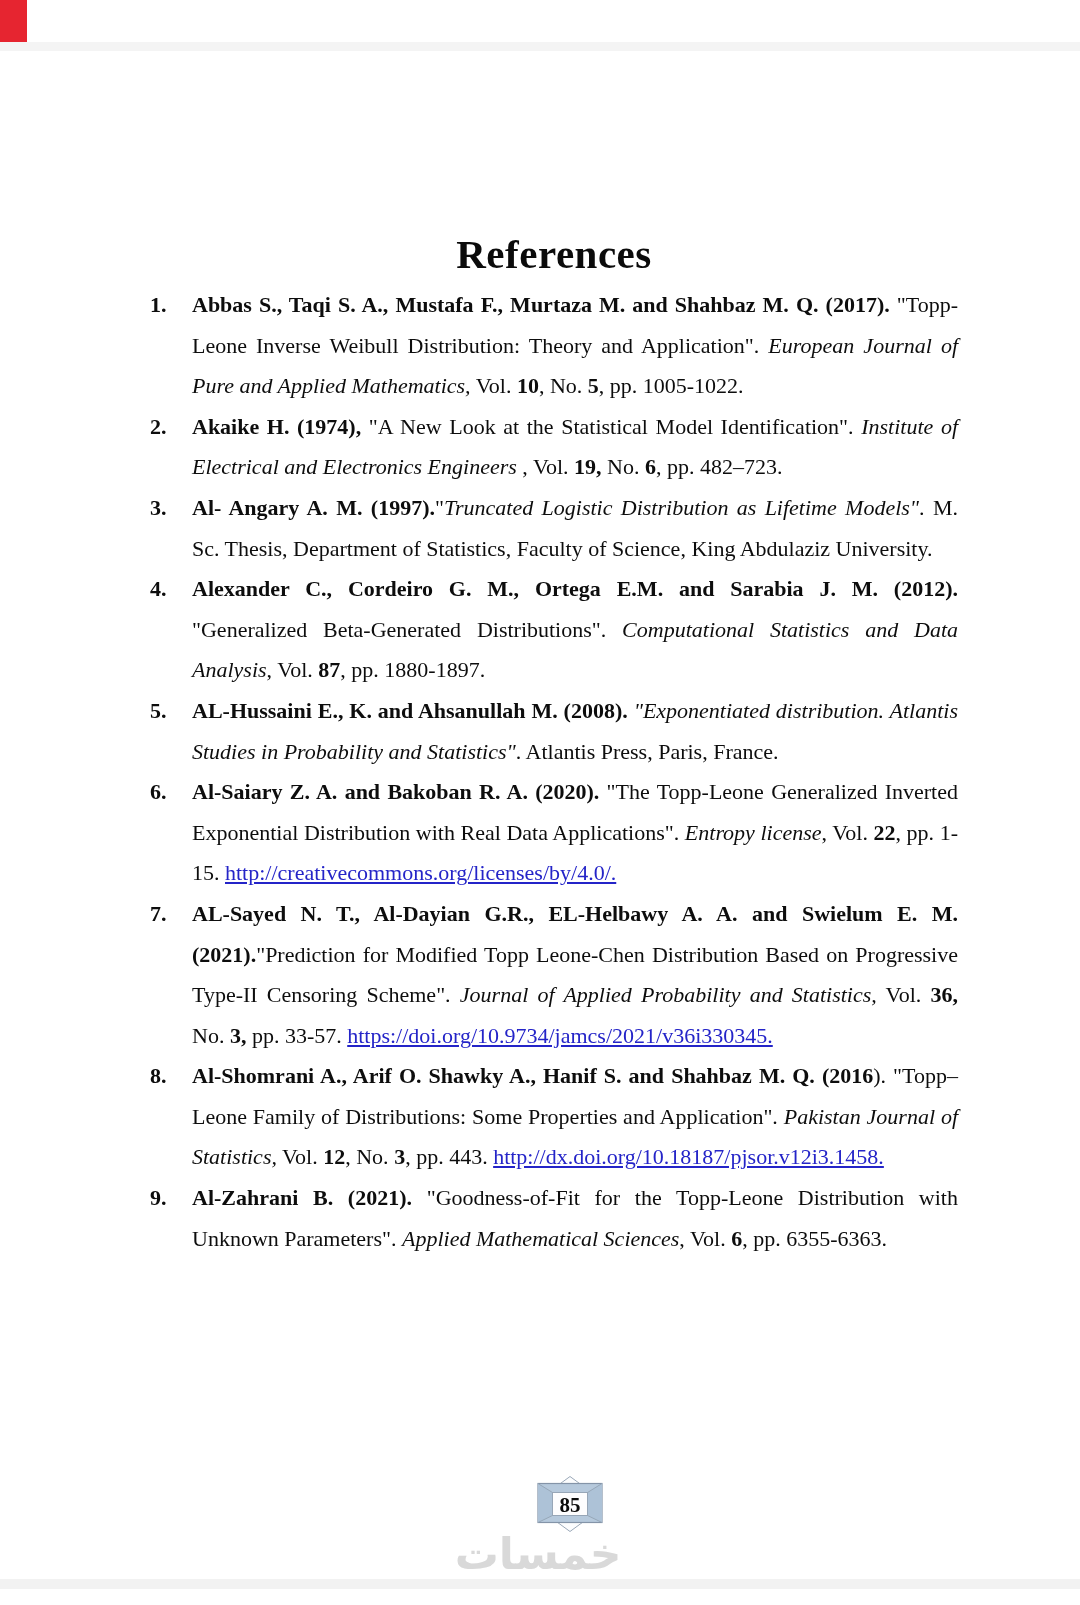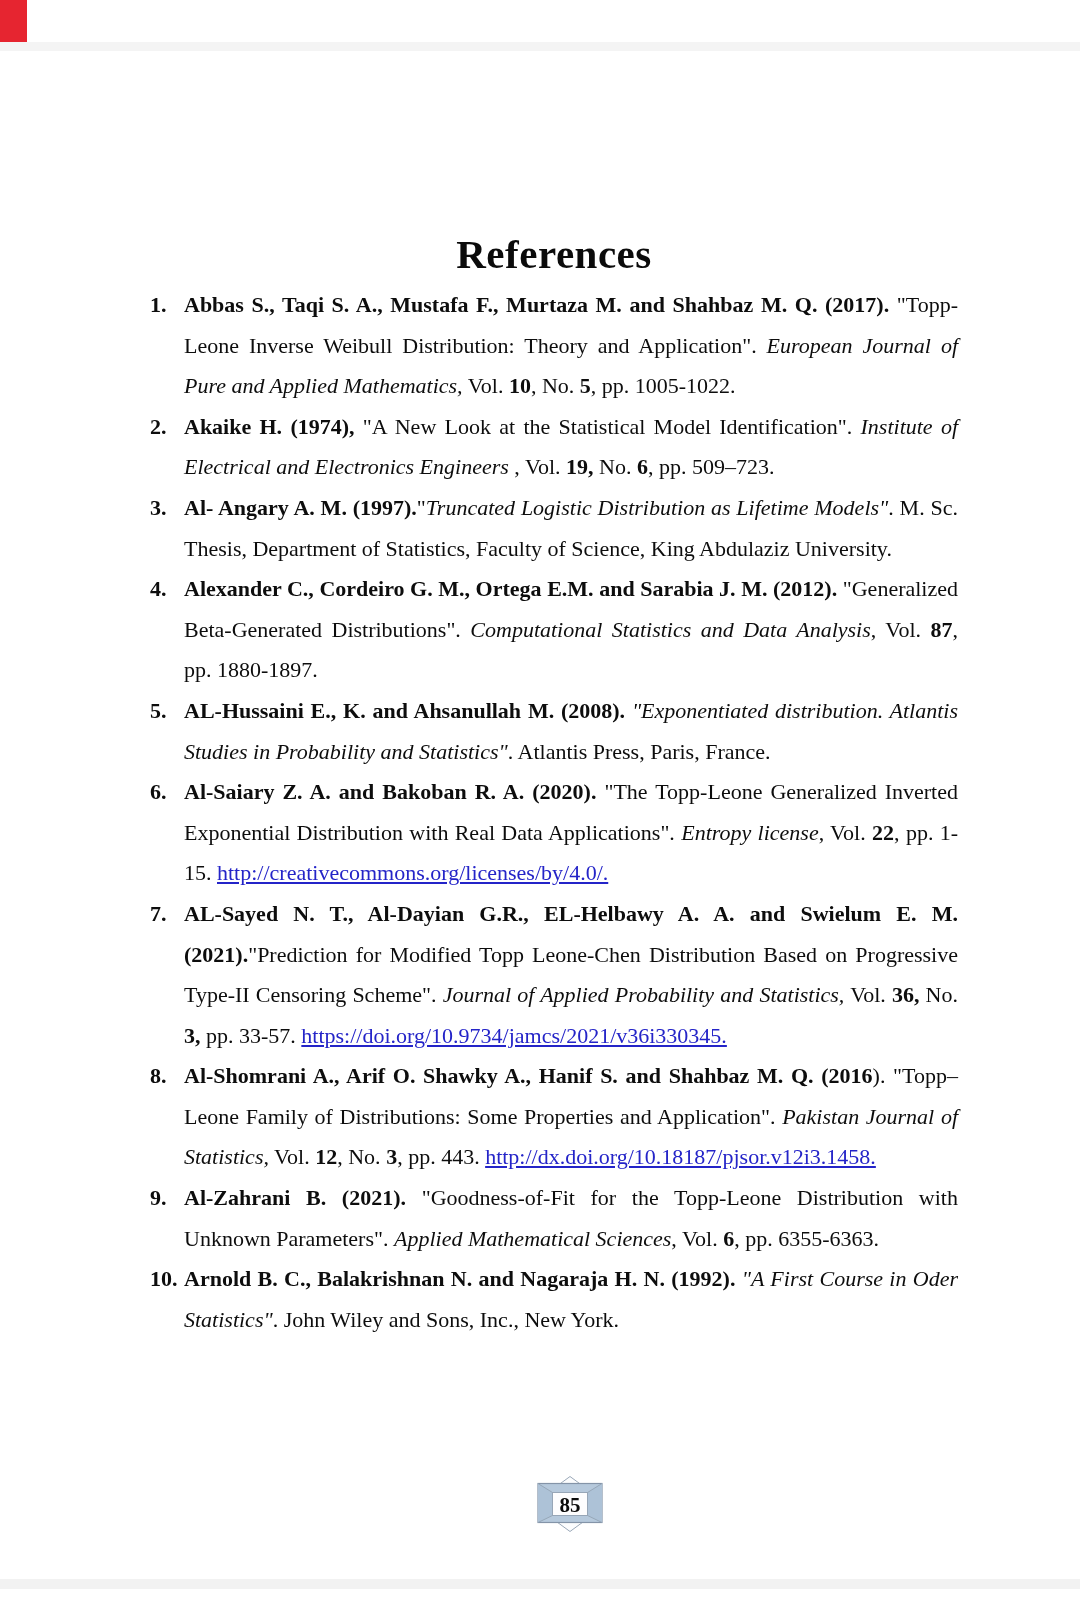--- a/index.html
+++ b/index.html
@@ -16,21 +16,21 @@
     position:absolute; left:150px; top:201px; width:808px; height:52px;
     text-align:center; font-size:41px; line-height:52px; font-weight:bold;
     letter-spacing:0.5px; color:#0b0b0b;
   }
   .refs {
     position:absolute; left:150px; top:285px; width:808px;
     font-size:22px; line-height:40.6px; color:#0d0d0d;
   }
   .ref { display:flex; }
   .ref-num { flex:0 0 34px; font-weight:bold; }
-  .ref-body { flex:1; text-align:justify; }
+  .ref-body { flex:1; text-align:justify;margin-left:8px; }
   .sb { font-weight:bold; }
   .si { font-style:italic; }
   a.ref-link { color:#2424c8; white-space:nowrap; cursor:pointer; }
   .ornament { position:absolute; left:537px; top:1476px; }
   .watermark {
     position:absolute; left:0; top:1532px; width:1076px; text-align:center;
     font-family:"DejaVu Sans", sans-serif; font-weight:bold;
     font-size:44px; line-height:44px; color:#d9d9d9; direction:rtl;
   }
 </style>
@@ -44,21 +44,21 @@
 
   <h1 class="doc-title">References</h1>
 
   <div class="refs">
       <div class="ref">
         <span class="ref-num">1.</span>
         <div class="ref-body"><span class="sb">Abbas S., Taqi S. A., Mustafa F., Murtaza M. and Shahbaz M. Q. (2017). </span><span class="sp">"Topp-Leone Inverse Weibull Distribution: Theory and Application". </span><span class="si">European Journal of Pure and Applied Mathematics,</span><span class="sp"> Vol. </span><span class="sb">10</span><span class="sp">, No. </span><span class="sb">5</span><span class="sp">, pp. 1005-1022.</span></div>
       </div>
       <div class="ref">
         <span class="ref-num">2.</span>
-        <div class="ref-body"><span class="sb">Akaike H. (1974), </span><span class="sp">"A New Look at the Statistical Model Identification". </span><span class="si">Institute of Electrical and Electronics Engineers </span><span class="sp">, Vol. </span><span class="sb">19,</span><span class="sp"> No. </span><span class="sb">6</span><span class="sp">, pp. 509–723.</span></div>
+        <div class="ref-body"><span class="sb">Akaike H. (1974), </span><span class="sp">"A New Look at the Statistical Model Identification". </span><span class="si">Institute of Electrical and Electronics Engineers </span><span class="sp">, Vol. </span><span class="sb">19,</span><span class="sp"> No. </span><span class="sb">6</span><span class="sp">, pp. 482–723.</span></div>
       </div>
       <div class="ref">
         <span class="ref-num">3.</span>
         <div class="ref-body"><span class="sb">Al- Angary A. M. (1997).</span><span class="sp">"</span><span class="si">Truncated Logistic Distribution as Lifetime Models"</span><span class="sp">. M. Sc. Thesis, Department of Statistics, Faculty of Science, King Abdulaziz University.</span></div>
       </div>
       <div class="ref">
         <span class="ref-num">4.</span>
         <div class="ref-body"><span class="sb">Alexander C., Cordeiro G. M., Ortega E.M. and Sarabia J. M. (2012). </span><span class="sp">"Generalized Beta-Generated Distributions". </span><span class="si">Computational Statistics and Data Analysis</span><span class="sp">, Vol. </span><span class="sb">87</span><span class="sp">, pp. 1880-1897.</span></div>
       </div>
       <div class="ref">
@@ -74,35 +74,32 @@
         <div class="ref-body"><span class="sb">AL-Sayed N. T., Al-Dayian G.R., EL-Helbawy A. A. and Swielum E. M. (2021).</span><span class="sp">"Prediction for Modified Topp Leone-Chen Distribution Based on Progressive Type-II Censoring Scheme". </span><span class="si">Journal of Applied Probability and Statistics,</span><span class="sp"> Vol. </span><span class="sb">36,</span><span class="sp"> No. </span><span class="sb">3,</span><span class="sp"> pp. 33-57. </span><a class="ref-link" href="#">https://doi.org/10.9734/jamcs/2021/v36i330345.</a></div>
       </div>
       <div class="ref">
         <span class="ref-num">8.</span>
         <div class="ref-body"><span class="sb">Al-Shomrani A., Arif O. Shawky A., Hanif S. and Shahbaz M. Q. (2016</span><span class="sp">). "Topp–Leone Family of Distributions: Some Properties and Application". </span><span class="si">Pakistan Journal of Statistics,</span><span class="sp"> Vol. </span><span class="sb">12</span><span class="sp">, No. </span><span class="sb">3</span><span class="sp">, pp. 443. </span><a class="ref-link" href="#">http://dx.doi.org/10.18187/pjsor.v12i3.1458.</a></div>
       </div>
       <div class="ref">
         <span class="ref-num">9.</span>
         <div class="ref-body"><span class="sb">Al-Zahrani B. (2021). </span><span class="sp">"Goodness-of-Fit for the Topp-Leone Distribution with Unknown Parameters". </span><span class="si">Applied Mathematical Sciences</span><span class="sp">, Vol. </span><span class="sb">6</span><span class="sp">, pp. 6355-6363.</span></div>
       </div>
-      <div class="ref">
-        <span class="ref-num">10.</span>
-        <div class="ref-body"><span class="sb">Arnold B. C., Balakrishnan N. and Nagaraja H. N. (1992). </span><span class="si">"A First Course in Oder Statistics"</span><span class="sp">. John Wiley and Sons, Inc., New York.</span></div>
-      </div>
     </div>
 
   <svg class="ornament" width="66" height="56" viewBox="0 0 66 56">
     <polygon points="33,0.5 46,10 20,10" fill="#fcfdfe" stroke="#9aa8b8" stroke-width="1"></polygon>
     <polygon points="33,55.5 46,46 20,46" fill="#fcfdfe" stroke="#9aa8b8" stroke-width="1"></polygon>
     <rect x="1" y="7.5" width="64" height="39" fill="#b6c9dc" stroke="#8494a8" stroke-width="1.2"></rect>
     <polygon points="1,7.5 15.5,16.5 15.5,39.5 1,46.5" fill="#adc2d7"></polygon>
     <polygon points="65,7.5 50.5,16.5 50.5,39.5 65,46.5" fill="#adc2d7"></polygon>
     <line x1="1" y1="7.5" x2="15.5" y2="16.5" stroke="#8f9fb0" stroke-width="0.8"></line>
     <line x1="65" y1="7.5" x2="50.5" y2="16.5" stroke="#8f9fb0" stroke-width="0.8"></line>
     <line x1="1" y1="46.5" x2="15.5" y2="39.5" stroke="#8f9fb0" stroke-width="0.8"></line>
     <line x1="65" y1="46.5" x2="50.5" y2="39.5" stroke="#8f9fb0" stroke-width="0.8"></line>
     <rect x="15.5" y="16.5" width="35" height="23" fill="#fdfdfe" stroke="#97a6b7" stroke-width="1"></rect>
     <text x="33" y="35.5" text-anchor="middle" font-size="21" font-weight="bold" font-family="Liberation Serif, serif" fill="#0b0b0b">85</text>
   </svg>
 
+  <div class="watermark">خمسات</div>
   <div class="band bottom"></div>
 
 </div>
 
 </body></html>

